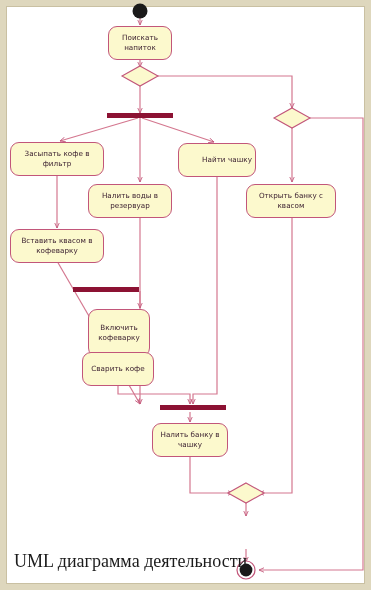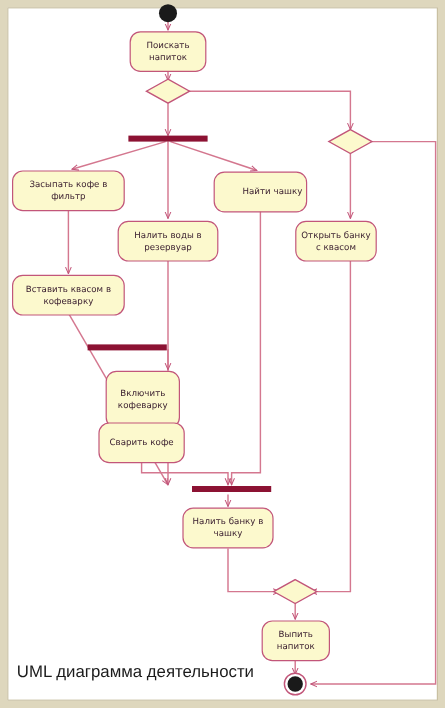--- a/index.html
+++ b/index.html
@@ -51,22 +51,22 @@
     text-align: center;
     display: flex;
     align-items: center;
     justify-content: center;
     padding: 16px 3px;
     letter-spacing: 0.05px;
   }
   .act span { display: block; width: 100%; }
   .caption {
     position: absolute;
-    font-family: Liberation Sans, sans-serif;
-    font-size: 14px;
+    font-family: Liberation Serif, serif;
+    font-size: 18px;
     color: #1b1b1b;
     white-space: nowrap;
   }
 </style>
 </head>
 <body>
 
 <div id="canvas">
 
   <div class="frame-outer"></div>
@@ -143,51 +143,48 @@
   <div style="position:absolute;left:160px;top:405px;width:66px;height:5px;background:#8c1233;"></div>
 
   <div class="act" style="left:108px;top:26px;width:64px;height:32px;">
     <span>Поискать напиток</span>
   </div>
 
   <div class="act" style="left:10px;top:142px;width:94px;height:31px;">
     <span>Засыпать кофе в фильтр</span>
   </div>
 
-  <div class="act" style="left:98px;top:184px;width:84px;height:33px;">
+  <div class="act" style="left:88px;top:184px;width:84px;height:33px;">
     <span>Налить воды в резервуар</span>
   </div>
 
   <div class="act" style="left:178px;top:143px;width:78px;height:30px;text-align:right;">
     <span>Найти чашку</span>
   </div>
 
-  <div class="act" style="left:246px;top:184px;width:68px;height:33px;">
+  <div class="act" style="left:246px;top:184px;width:90px;height:33px;">
     <span>Открыть банку с квасом</span>
   </div>
 
   <div class="act" style="left:10px;top:229px;width:94px;height:32px;">
     <span>Вставить квасом в кофеварку</span>
   </div>
 
   <div class="act" style="left:88px;top:309px;width:62px;height:48px;">
     <span>Включить кофеварку</span>
   </div>
 
   <div class="act" style="left:82px;top:352px;width:72px;height:24px;">
     <span>Сварить кофе</span>
   </div>
 
   <div class="act" style="left:152px;top:423px;width:76px;height:34px;">
     <span>Налить банку в чашку</span>
   </div>
 
-  <div class="act" style="left:218px;top:517px;width:57px;height:32px;">
-    <span>Выпить напиток</span>
-  </div>
 
   <svg style="position:absolute;left:234px;top:558px;" width="24" height="24">
     <circle cx="12" cy="12" r="9" fill="#ffffff" stroke="#c2567a" stroke-width="1.2"></circle>
     <circle cx="12" cy="12" r="6.4" fill="#1a1a1a"></circle>
   </svg>
 
   <div class="caption" style="left:14px;top:551px;">UML диаграмма деятельности</div>
 
 </div>
 

